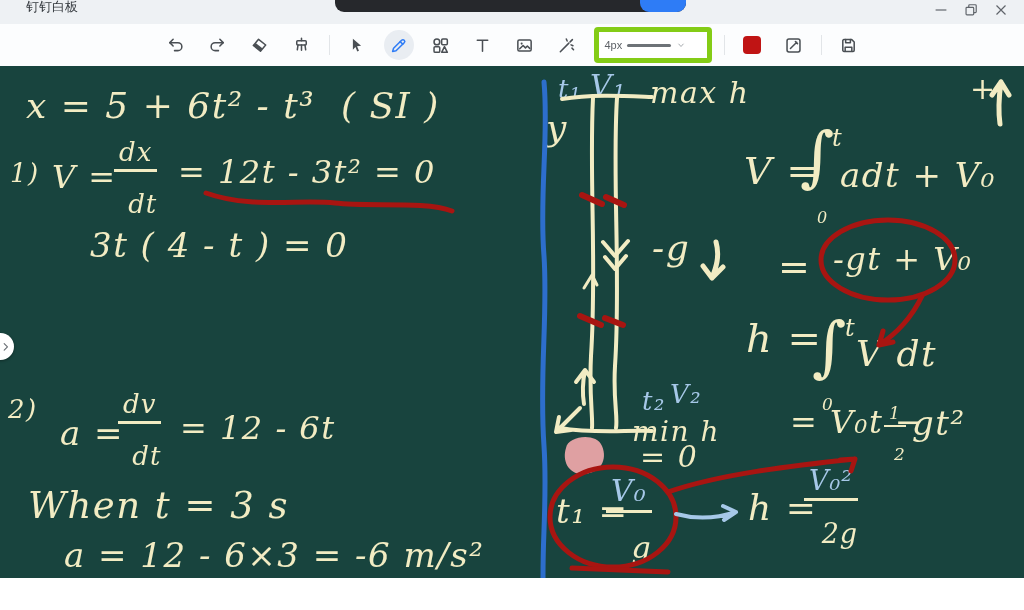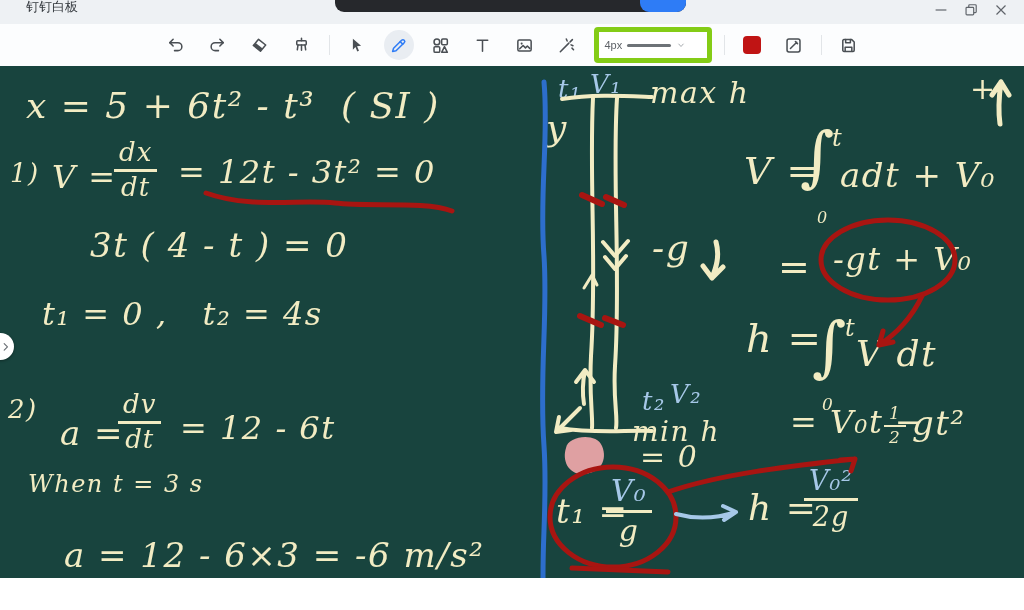--- a/index.html
+++ b/index.html
@@ -32,22 +32,22 @@
   .strokedd .lbl{font-size:11px;color:#5f6368;}
   .strokedd .preview{width:44px;height:3px;background:#6d7277;border-radius:2px;}
   .strokedd svg{width:10px;height:10px;stroke:#8a8f94;fill:none;stroke-width:1.5;}
   .chip{width:18px;height:18px;border-radius:4px;}
 
   
   .canvas{position:absolute;left:0;top:66px;width:1024px;height:544px;background:#18443e;}
   .ink-svg{position:absolute;left:0;top:0;z-index:3;pointer-events:none;}
   .wb-text{position:absolute;z-index:2;line-height:1;white-space:pre;letter-spacing:1.5px;
            font-family:"DejaVu Serif",serif;font-style:italic;}
-  .wb-frac{position:absolute;z-index:2;display:flex;flex-direction:column;align-items:center;
-           line-height:1.12;font-family:"DejaVu Serif",serif;font-style:italic;letter-spacing:1px;}
+  .wb-frac{position:absolute;z-index:2;display:flex;flex-direction:column;align-items:flex-end;
+           line-height:1.12;font-family:"DejaVu Serif",serif;font-style:italic;letter-spacing:1px;gap:17px;}
   .wb-frac .num{border-bottom:3px solid #f2ecc3;padding:0 5px 2px;}
   .wb-frac .den{margin-top:1px;}
   .expander{position:absolute;left:-13px;top:267px;width:27px;height:27px;border-radius:50%;
             background:#ffffff;box-shadow:0 1px 3px rgba(0,0,0,.35);z-index:5;
             display:flex;align-items:center;justify-content:center;}
   .expander svg{width:13px;height:13px;margin-left:10px;stroke:#6a6f75;fill:none;
                 stroke-width:1.8;stroke-linecap:round;stroke-linejoin:round;}
 </style>
 </head>
 <body>
@@ -226,28 +226,27 @@
     <div class="expander">
       <svg viewBox="0 0 20 20">
         <path d="M8 5.5 L13 10.5 L8 15.5"></path>
         </svg>
     </div>
   <div class="wb-text" style="left: 26px; top: 22px; font-size: 36px; color: rgb(242, 236, 195);">x = 5 + 6t² - t³  ( SI )</div>
       <div class="wb-text" style="left: 10px; top: 94px; font-size: 26px; color: rgb(242, 236, 195);">1)</div>
       <div class="wb-text" style="left: 52px; top: 95px; font-size: 32px; color: rgb(242, 236, 195);">V =</div>
       <div class="wb-text" style="left: 178px; top: 90px; font-size: 32px; color: rgb(242, 236, 195);">= 12t - 3t² = 0</div>
       <div class="wb-text" style="left: 90px; top: 162px; font-size: 34px; color: rgb(242, 236, 195);">3t ( 4 - t ) = 0</div>
-      <div class="wb-text" style="left: 42px; top: 232px; font-size: 32px; color: rgb(242, 236, 195);">t₁ = 0 ,   t₂ = 4s</div>
       <div class="wb-text" style="left: 8px; top: 330px; font-size: 26px; color: rgb(242, 236, 195);">2)</div>
       <div class="wb-text" style="left: 60px; top: 350px; font-size: 34px; color: rgb(242, 236, 195);">a =</div>
       <div class="wb-text" style="left: 180px; top: 346px; font-size: 32px; color: rgb(242, 236, 195);">= 12 - 6t</div>
-      <div class="wb-text" style="left: 28px; top: 406px; font-size: 24px; color: rgb(242, 236, 195);">When t = 3 s</div>
+      <div class="wb-text" style="left: 28px; top: 421px; font-size: 37px; color: rgb(242, 236, 195);">When t = 3 s</div>
       <div class="wb-text" style="left: 64px; top: 472px; font-size: 34px; color: rgb(242, 236, 195);">a = 12 - 6×3 = -6 m/s²</div>
       <div class="wb-text" style="left: 558px; top: 10px; font-size: 26px; color: rgb(166, 200, 232); font-style: italic;">t₁</div>
-      <div class="wb-text" style="left: 590px; top: 5px; font-size: 26px; color: rgb(166, 200, 232);">V₁</div>
+      <div class="wb-text" style="left: 590px; top: 5px; font-size: 30px; color: rgb(166, 200, 232);">V₁</div>
       <div class="wb-text" style="left: 650px; top: 12px; font-size: 30px; color: rgb(242, 236, 195);">max h</div>
       <div class="wb-text" style="left: 546px; top: 44px; font-size: 36px; color: rgb(242, 236, 195);">y</div>
       <div class="wb-text" style="left: 652px; top: 164px; font-size: 36px; color: rgb(242, 236, 195);">-g</div>
       <div class="wb-text" style="left: 642px; top: 322px; font-size: 26px; color: rgb(166, 200, 232);">t₂</div>
       <div class="wb-text" style="left: 670px; top: 315px; font-size: 26px; color: rgb(166, 200, 232);">V₂</div>
       <div class="wb-text" style="left: 632px; top: 352px; font-size: 28px; color: rgb(242, 236, 195);">min h</div>
       <div class="wb-text" style="left: 640px; top: 376px; font-size: 30px; color: rgb(242, 236, 195);">= 0</div>
       <div class="wb-text" style="left: 744px; top: 86px; font-size: 38px; color: rgb(242, 236, 195);">V =</div>
       <div class="wb-text" style="left: 800px; top: 58px; font-size: 66px; color: rgb(242, 236, 195);">∫</div>
       <div class="wb-text" style="left: 832px; top: 60px; font-size: 24px; color: rgb(242, 236, 195);">t</div>

